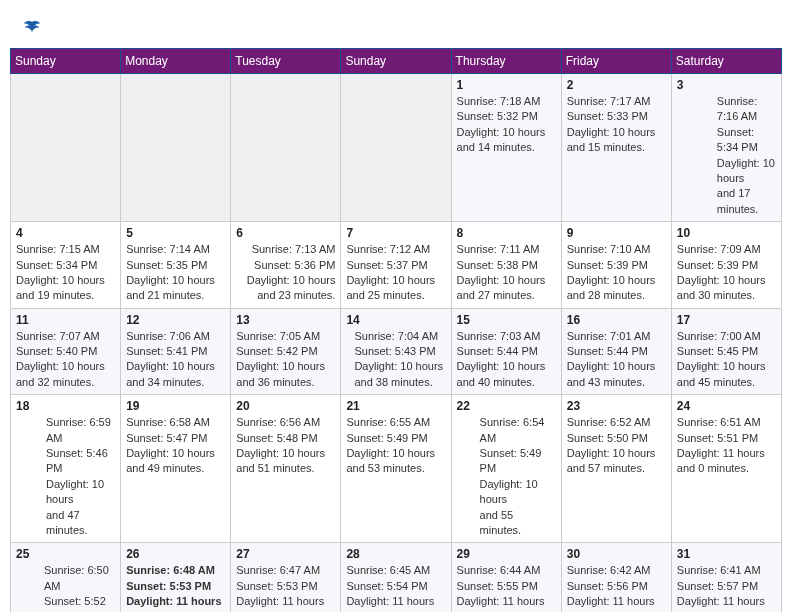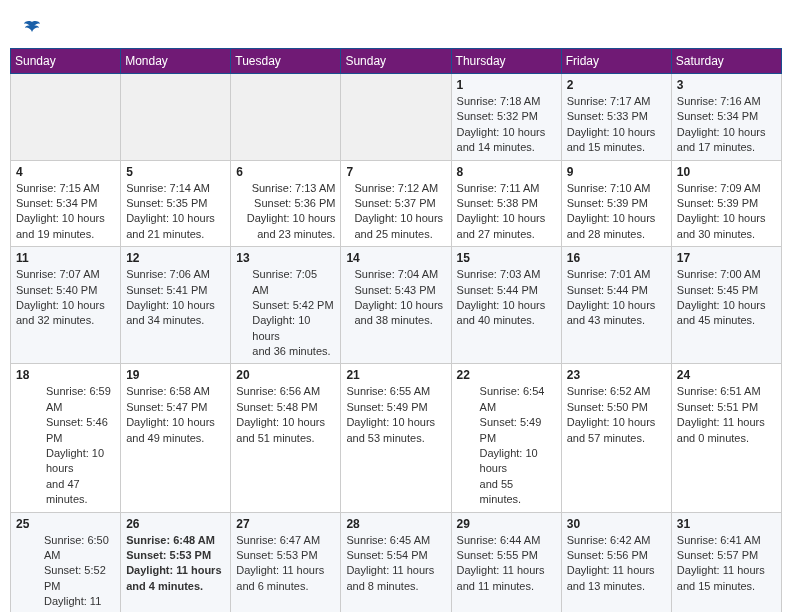--- a/index.html
+++ b/index.html
@@ -131,21 +131,21 @@
         </td>
         <td>
           <div class="day-number">2</div>
           <div class="day-info" style="white-space: pre-line;">Sunrise: 7:17 AM
 Sunset: 5:33 PM
 Daylight: 10 hours
 and 15 minutes.</div>
         </td>
         <td>
           <div class="day-number">3</div>
-          <div class="day-info" style="white-space: pre-line;">Sunrise: 7:16 AM
+          <div class="day-info" style="white-space: pre-line; margin-left: 40px;">Sunrise: 7:16 AM
 Sunset: 5:34 PM
 Daylight: 10 hours
 and 17 minutes.</div>
         </td>
       </tr>
       <tr>
         <td>
           <div class="day-number">4</div>
           <div class="day-info" style="white-space: pre-line;">Sunrise: 7:15 AM
 Sunset: 5:34 PM
@@ -161,21 +161,21 @@
         </td>
         <td>
           <div class="day-number">6</div>
           <div class="day-info" style="white-space: pre-line; text-align: right;">Sunrise: 7:13 AM
 Sunset: 5:36 PM
 Daylight: 10 hours
 and 23 minutes.</div>
         </td>
         <td>
           <div class="day-number">7</div>
-          <div class="day-info" style="white-space: pre-line; margin-left: 8px;">Sunrise: 7:12 AM
+          <div class="day-info" style="white-space: pre-line;">Sunrise: 7:12 AM
 Sunset: 5:37 PM
 Daylight: 10 hours
 and 25 minutes.</div>
         </td>
         <td>
           <div class="day-number">8</div>
           <div class="day-info" style="white-space: pre-line;">Sunrise: 7:11 AM
 Sunset: 5:38 PM
 Daylight: 10 hours
 and 27 minutes.</div>
@@ -205,21 +205,21 @@
         </td>
         <td>
           <div class="day-number">12</div>
           <div class="day-info" style="white-space: pre-line;">Sunrise: 7:06 AM
 Sunset: 5:41 PM
 Daylight: 10 hours
 and 34 minutes.</div>
         </td>
         <td>
           <div class="day-number">13</div>
-          <div class="day-info" style="white-space: pre-line; margin-left: 16px;">Sunrise: 7:05 AM
+          <div class="day-info" style="white-space: pre-line;">Sunrise: 7:05 AM
 Sunset: 5:42 PM
 Daylight: 10 hours
 and 36 minutes.</div>
         </td>
         <td>
           <div class="day-number">14</div>
           <div class="day-info" style="white-space: pre-line; margin-left: 8px;">Sunrise: 7:04 AM
 Sunset: 5:43 PM
 Daylight: 10 hours
 and 38 minutes.</div>

